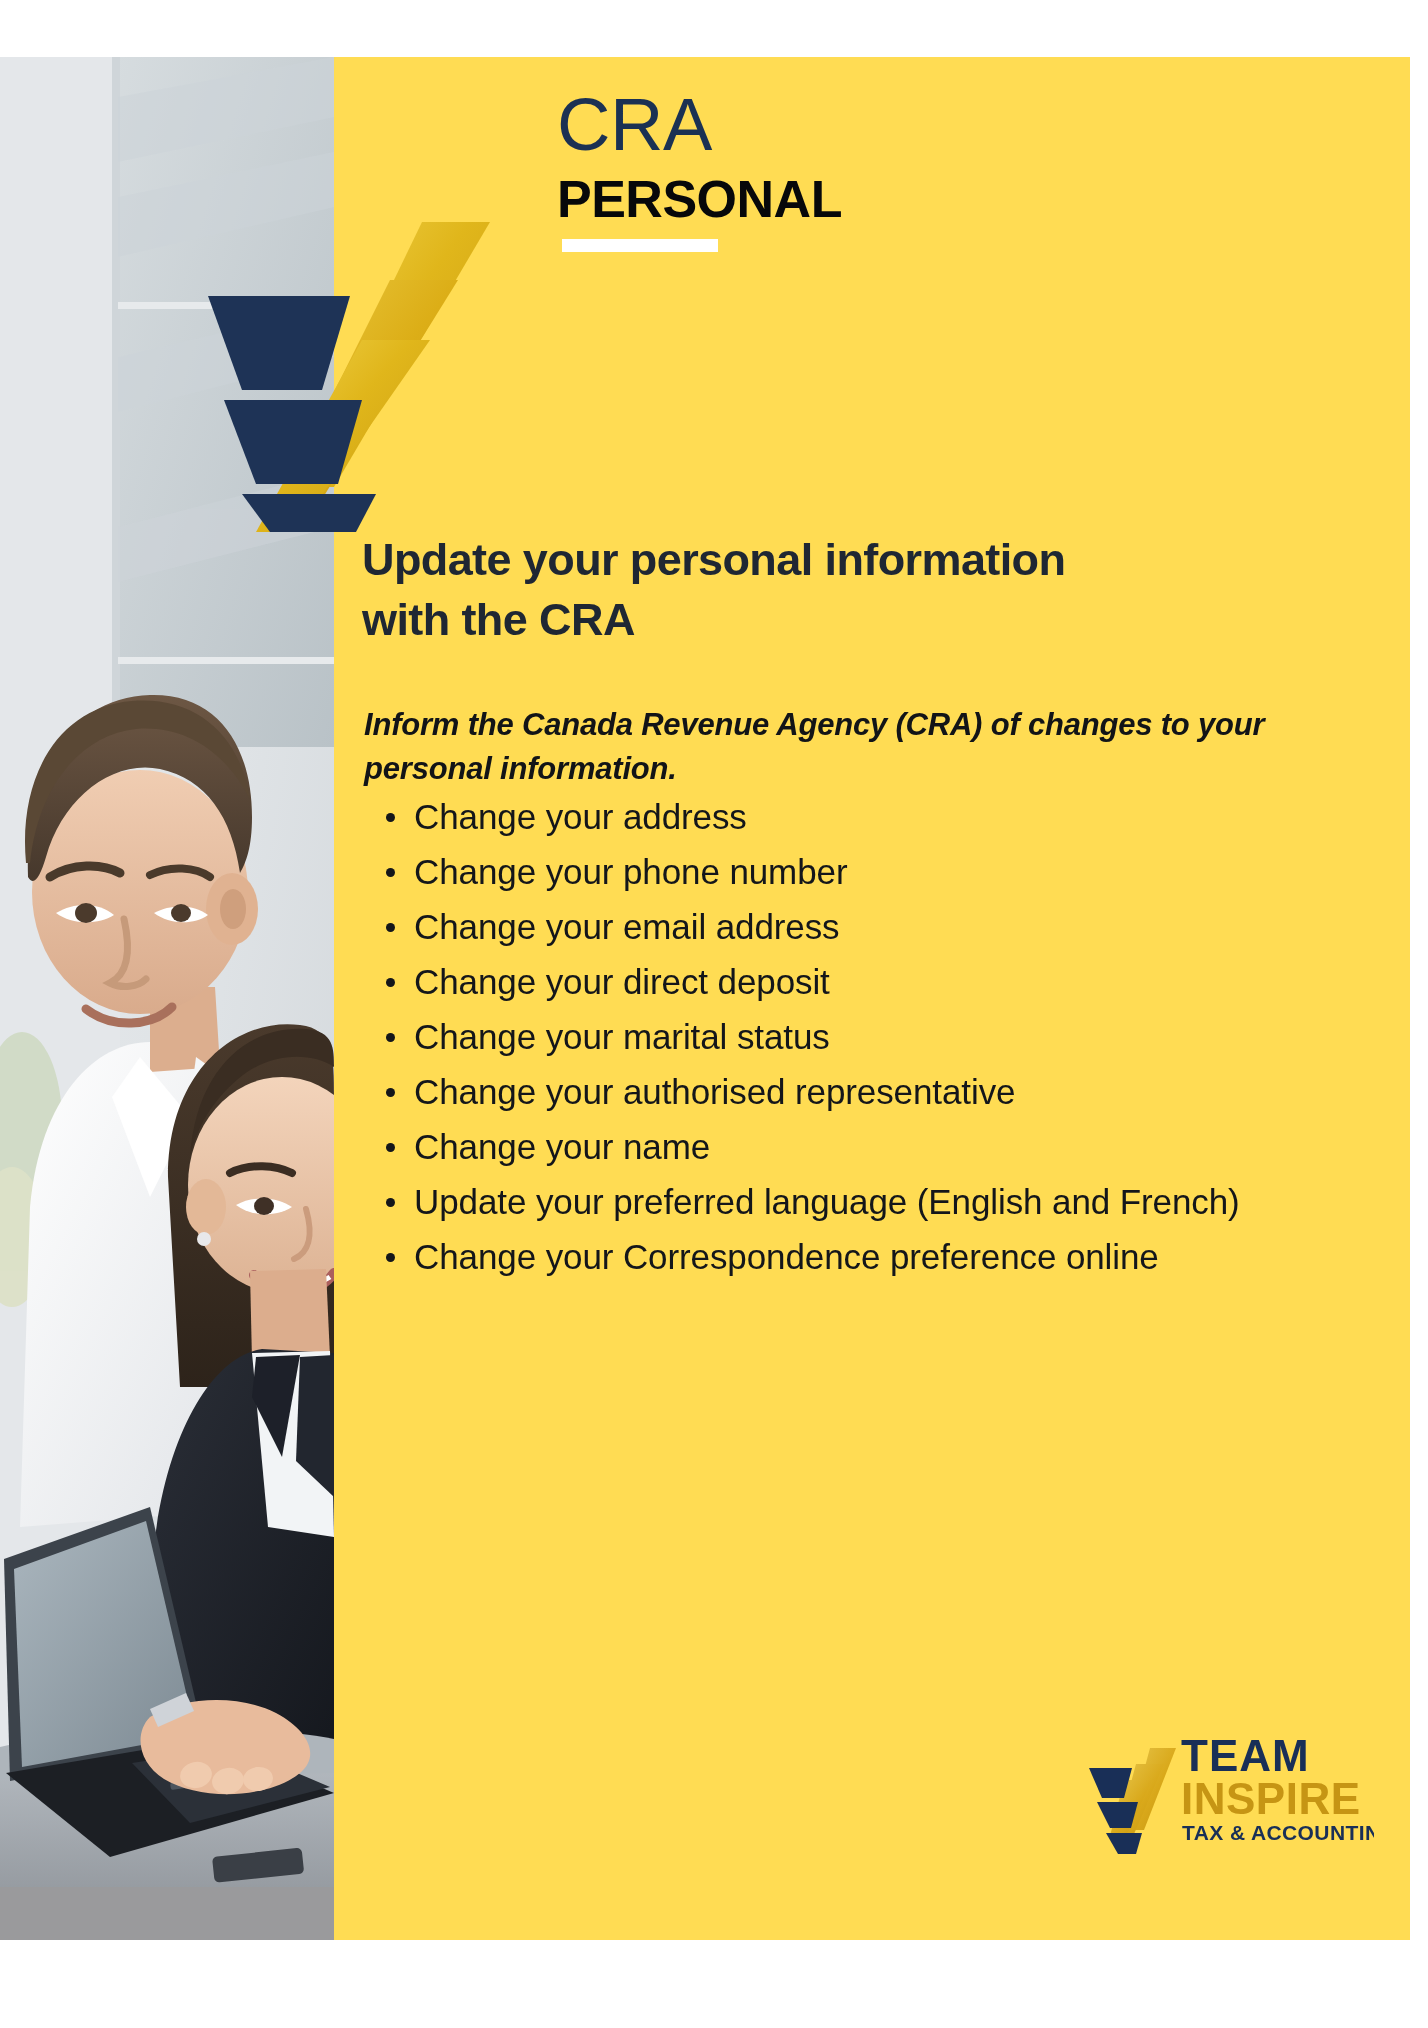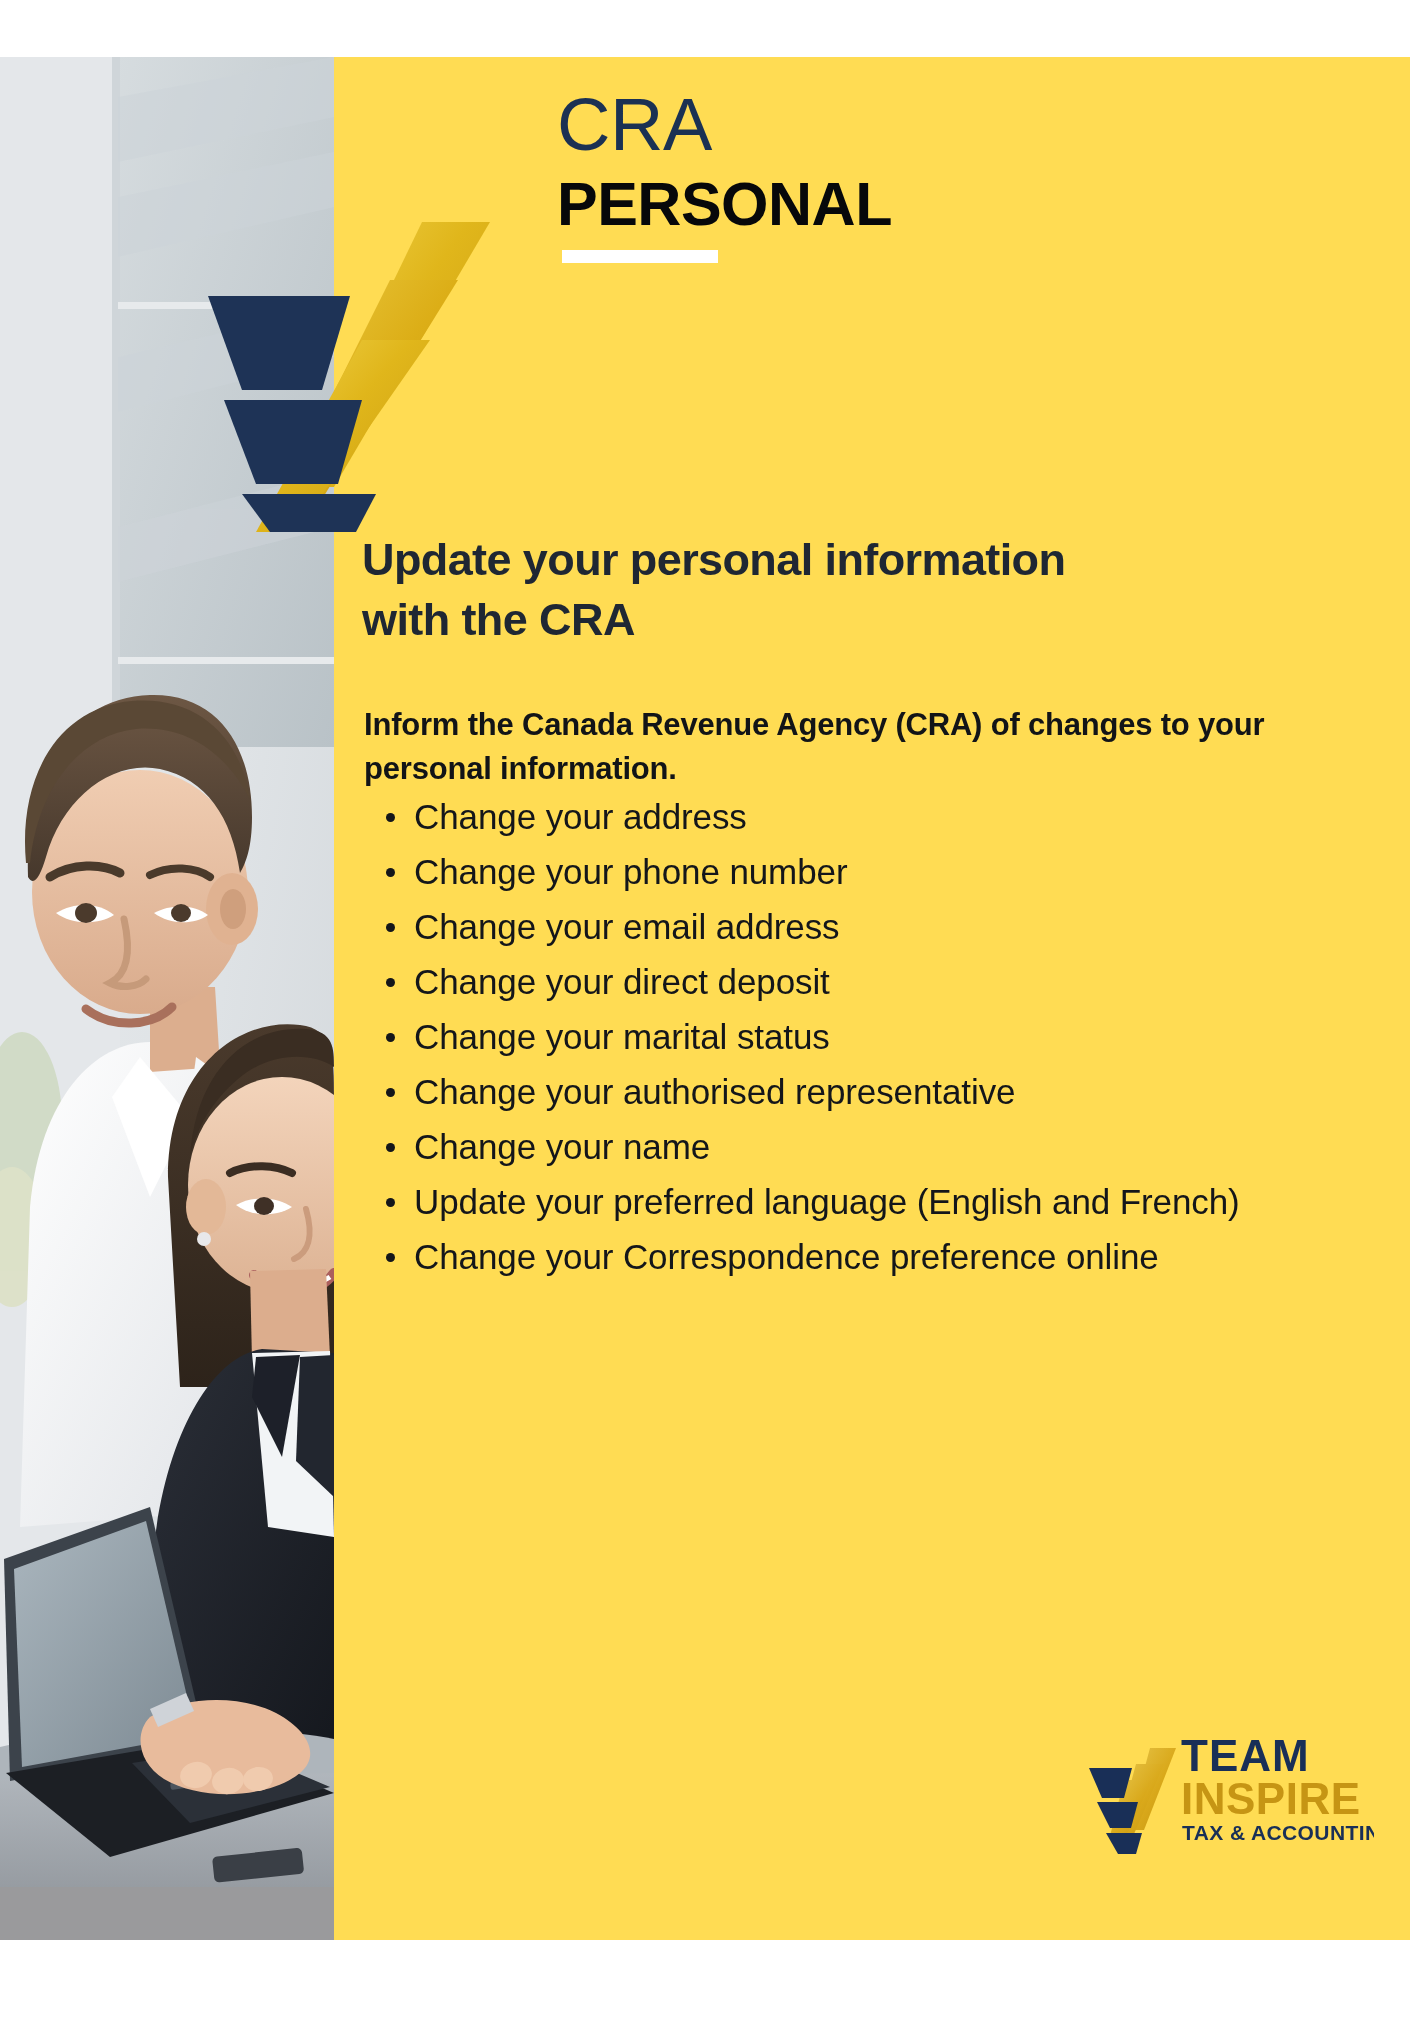--- a/index.html
+++ b/index.html
@@ -61,21 +61,21 @@
 
   
   #headline {
     position: absolute;
     left: 223px;
     top: 25px;
     width: 800px;
   }
   .hl-line {
     font-family: "Liberation Sans", sans-serif;
-    font-size: 61px;
+    font-size: 52px;
     line-height: 1.17;
     letter-spacing: -0.5px;
     margin: 0;
     white-space: nowrap;
   }
   .hl-cra {
     color: #1b3153;
     font-weight: 400;
     font-size: 74px;
   }
@@ -108,20 +108,21 @@
   #intro {
     position: absolute;
     left: 30px;
     top: 646px;
     width: 1000px;
     color: #121417;
     font-weight: 700;
     font-size: 31px;
     line-height: 1.43;
     letter-spacing: -0.2px;
+    font-style: italic;
   }
 
   
   #bullets {
     position: absolute;
     left: 22px;
     top: 738px;
     width: 1020px;
     margin: 0;
     padding: 0 0 0 58px;

